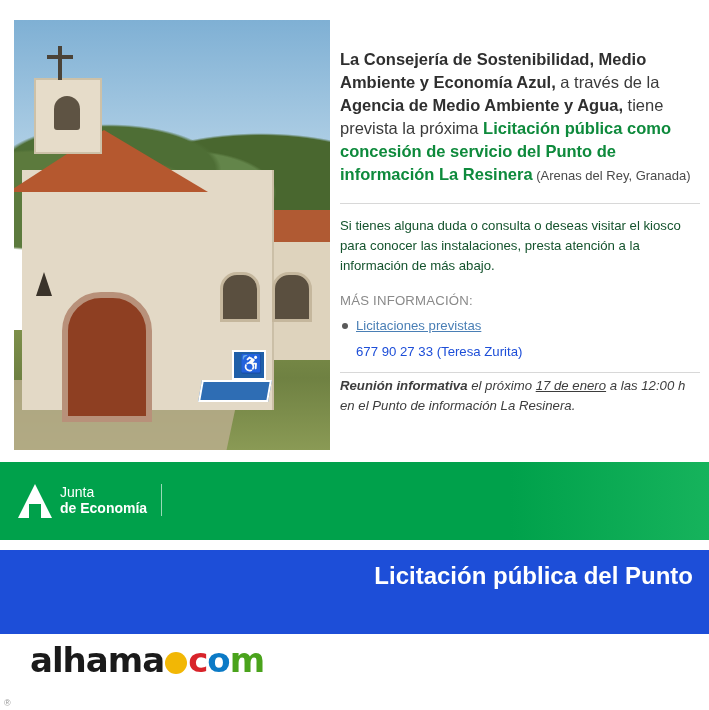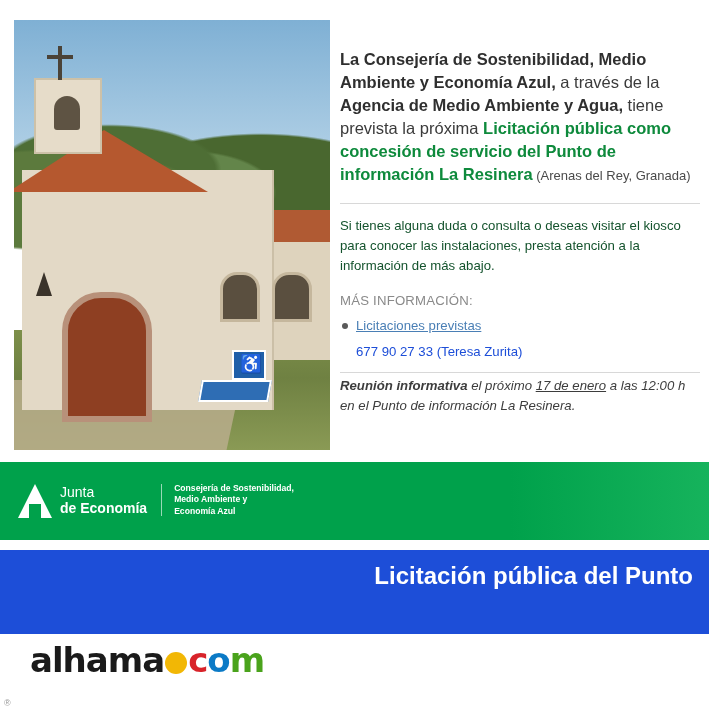--- a/index.html
+++ b/index.html
@@ -433,25 +433,20 @@
   <div class="junta-bar">
     <div class="junta-inner">
       <div class="junta-logo">
         <div class="a-shape"></div>
         <div class="a-cut"></div>
       </div>
       <div class="junta-name">
         <span>Junta</span>
         <b>de Economía</b>
       </div>
-      <div class="junta-sub">
-        <div>Consejería de Sostenibilidad,</div>
-        <div>Medio Ambiente y</div>
-        <div>Economía Azul</div>
-      </div>
     </div>
   </div>
 
   <div class="gap"></div>
 
   <div class="title-band">
     <div class="caption">
       <div>Licitación pública del Punto</div>
     </div>
   </div>

